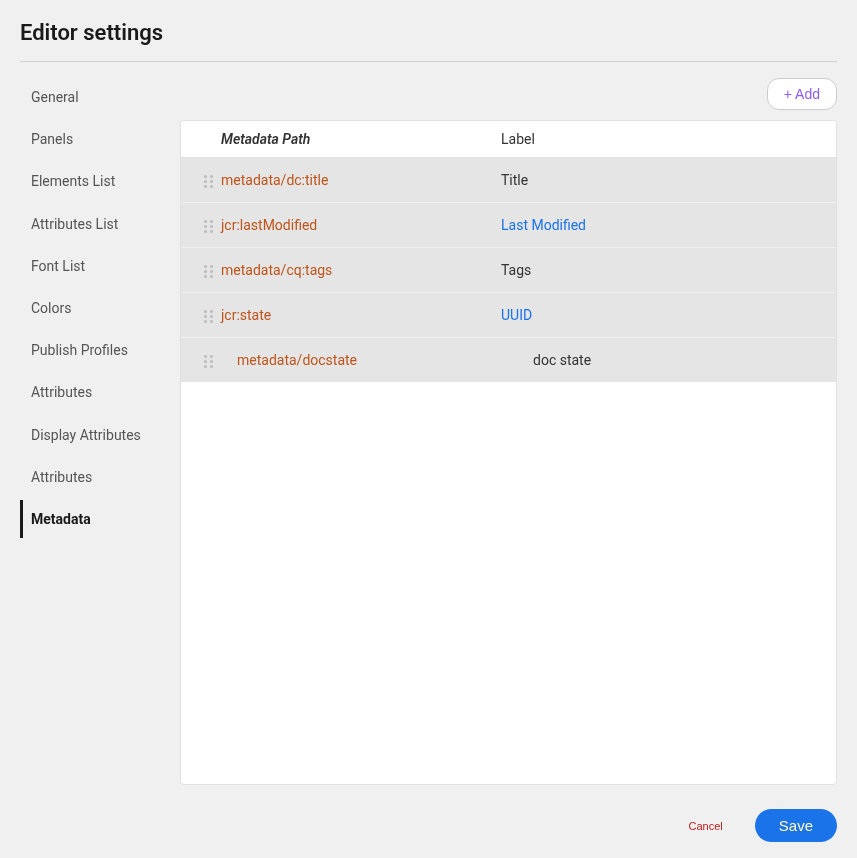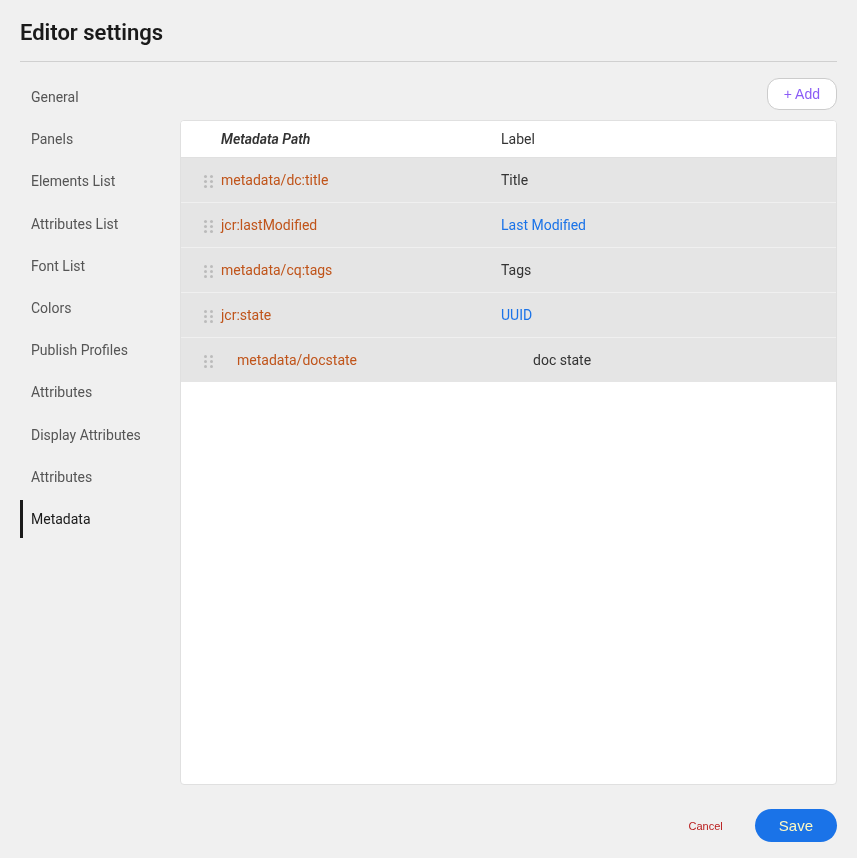--- a/index.html
+++ b/index.html
@@ -46,21 +46,21 @@
     .sidebar-item {
       padding: 10px 8px 10px 8px;
       font-size: 14px;
       color: #555;
       cursor: pointer;
       border-left: 3px solid transparent;
       line-height: 1.3;
     }
     .sidebar-item.active {
       color: #1a1a1a;
-      font-weight: 400;
+      font-weight: 700;
       border-left: 3px solid #1a1a1a;
     }
     .content-area {
       flex: 1;
       display: flex;
       flex-direction: column;
       min-height: 0;
     }
     .content-header {
       display: flex;

